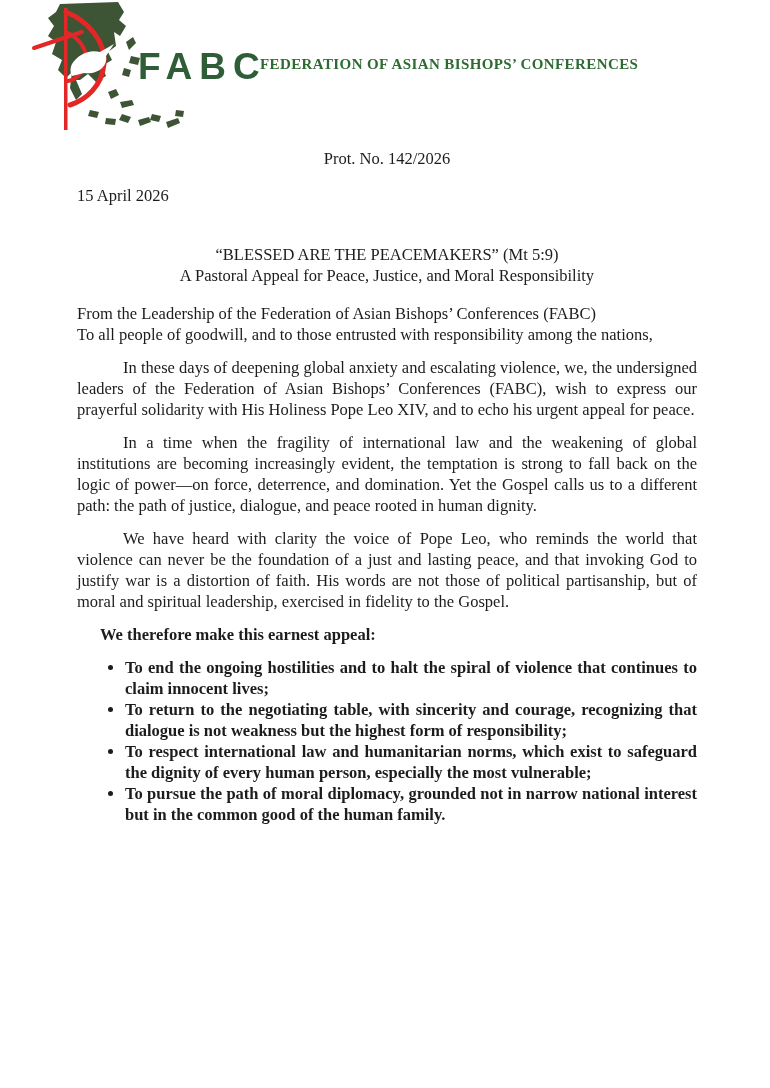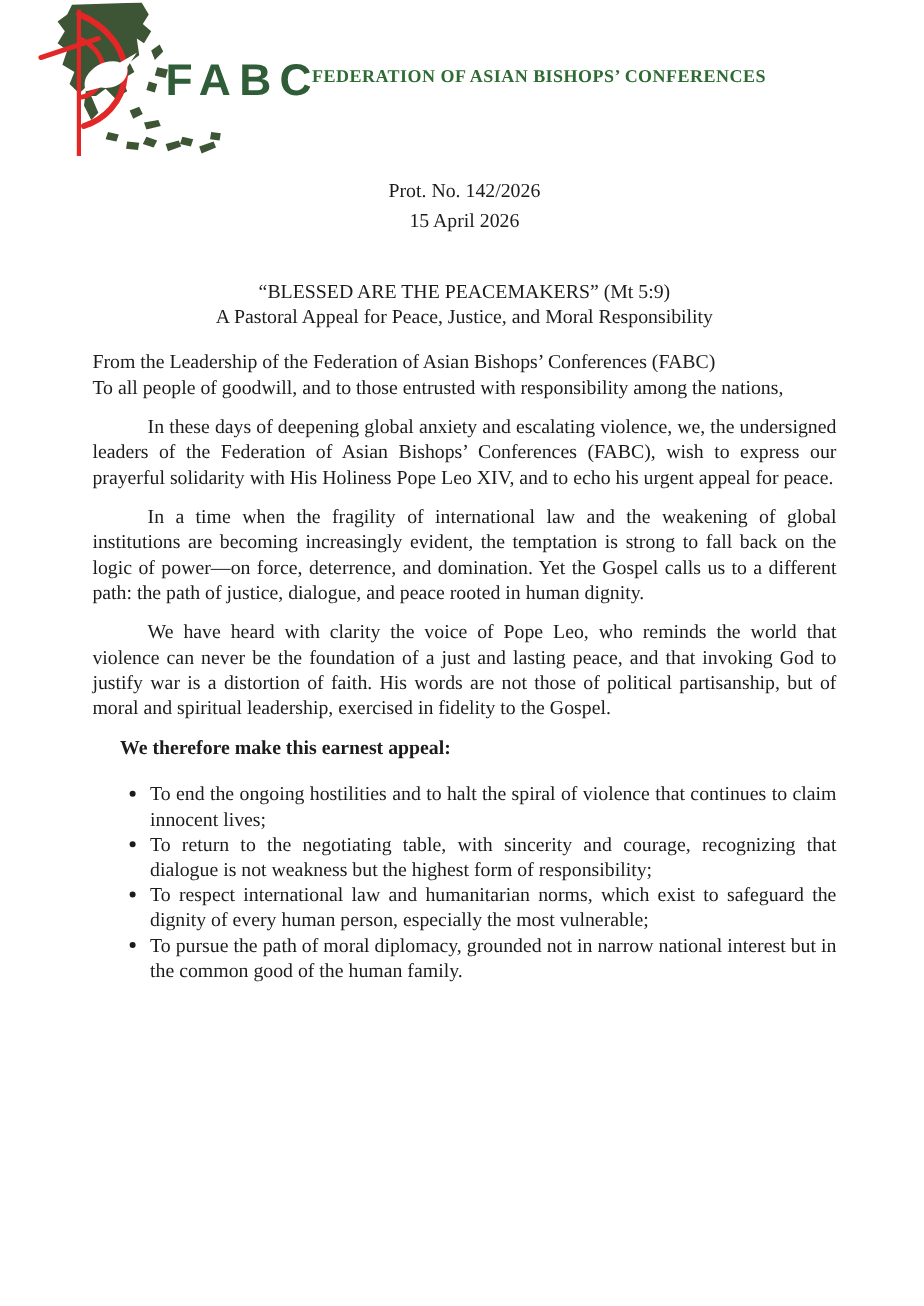--- a/index.html
+++ b/index.html
@@ -30,27 +30,27 @@
     color: #2e6b33; white-space: nowrap;
   }
   
   .body-area {
     position: relative;
     padding: 0 73px 0 77px;
     font-size: 16.5px;
     line-height: 21px;
   }
   .prot-line { margin-top: 6px; text-align: center; }
-  .date-line { margin-top: 4px; text-align: center; }
+  .date-line { margin-top: 16px; text-align: left; }
   .title-block { margin-top: 38px; text-align: center; }
   .from-line { margin-top: 17px; }
   .salutation { text-align: justify; }
   .body-para { margin-top: 12px; text-indent: 46px; text-align: justify; }
   .appeal-intro { margin-top: 12px; text-indent: 23px; font-weight: bold; }
-  .appeal-list { margin-top: 18px; padding-left: 48px; list-style-type: disc; }
+  .appeal-list { margin-top: 12px; padding-left: 48px; list-style-type: disc; font-weight: bold; }
   .appeal-list li { text-align: justify; }
 </style>
 </head>
 <body>
 
 <div class="page">
 
   <div class="header">
     <div class="logo-box">
       <svg viewBox="0 0 220 132">

